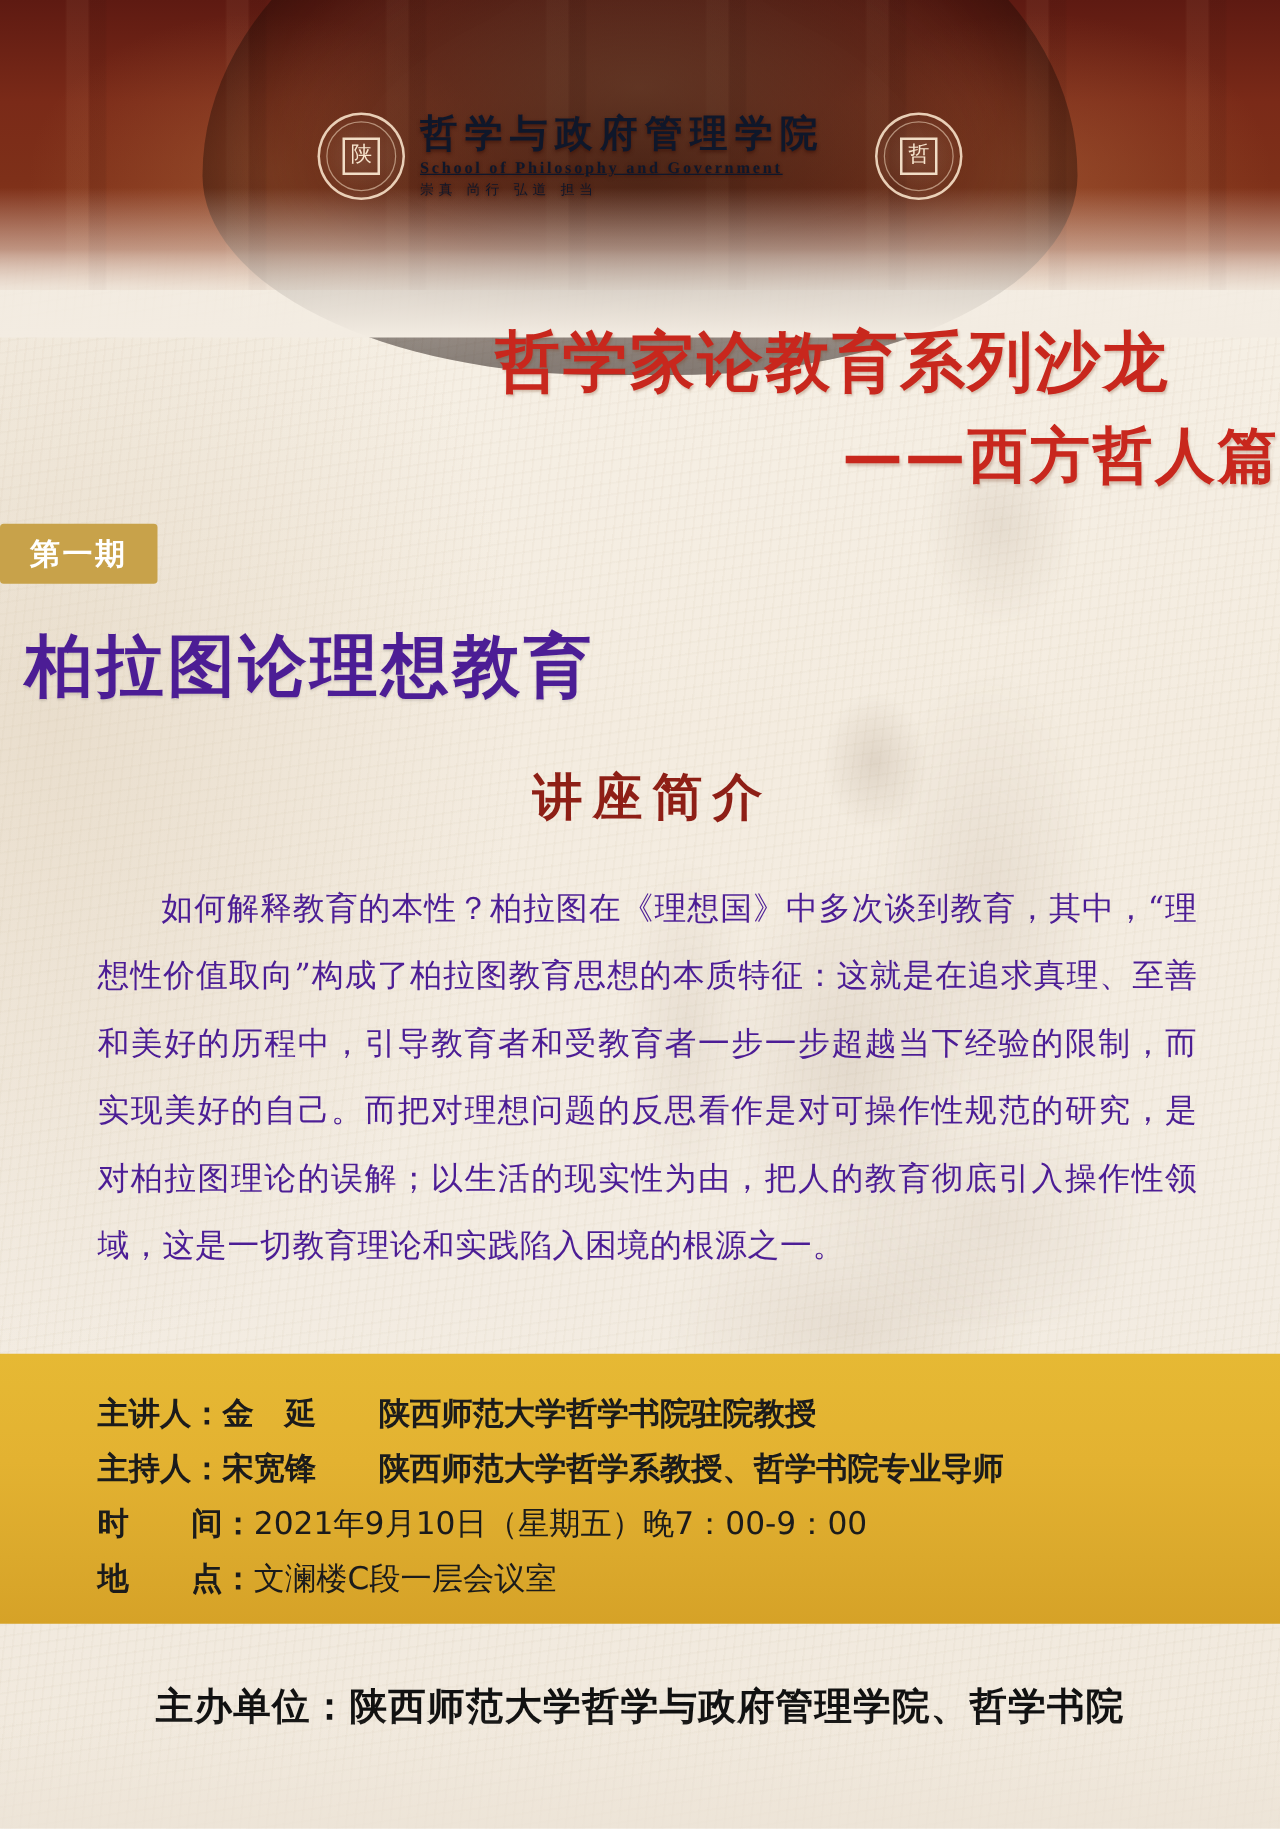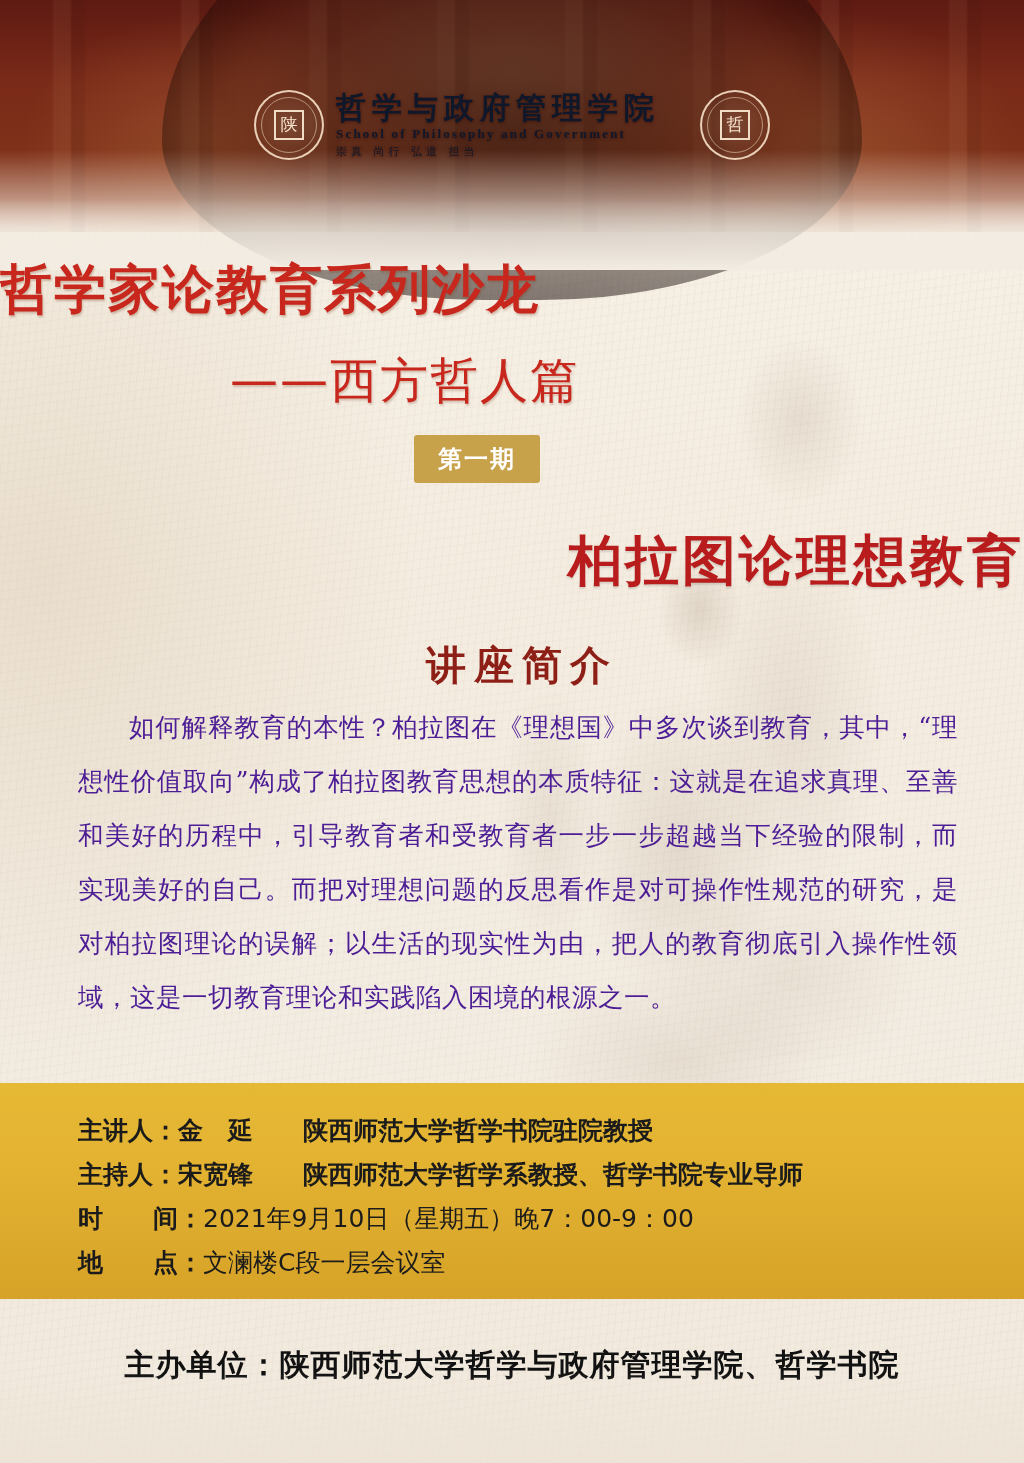--- a/index.html
+++ b/index.html
@@ -151,20 +151,21 @@
     font-weight: bold;
     font-size: 30px;
     letter-spacing: 6px;
   }
   .logo-en {
     font-family: "Liberation Serif", serif;
     font-size: 13px;
     letter-spacing: 2.2px;
     font-weight: bold;
     margin-top: 2px;
+    text-decoration: underline;
   }
   .logo-motto {
     font-family: "DejaVu Serif", serif;
     font-size: 11px;
     letter-spacing: 4px;
     margin-top: 4px;
   }
   .logo2-cn {
     font-family: "DejaVu Serif", serif;
     font-weight: bold;
@@ -178,60 +179,60 @@
     margin-top: 4px;
   }
 
   
   .title-block {
     position: absolute;
     left: 0; top: 255px;
     width: 1024px;
   }
   .title-main {
-    text-align: left;
+    text-align: right;
     color: #c8271d;
     font-family: "DejaVu Sans", sans-serif;
     font-weight: bold;
     font-size: 52px;
     letter-spacing: 2px;
     text-shadow: 1px 2px 2px rgba(120,60,30,0.28);
     padding-right: 88px;
   }
   .title-sub {
-    text-align: left;
+    text-align: right;
     color: #c8271d;
     font-family: "DejaVu Sans", sans-serif;
-    font-weight: normal;
+    font-weight: bold;
     font-size: 48px;
     letter-spacing: 2px;
-    margin-top: 24px;
+    margin-top: 8px;
     padding-left: 230px;
     text-shadow: 1px 2px 2px rgba(120,60,30,0.25);
   }
   .episode-wrap {
     margin-top: 22px;
     padding-right: 70px;
-    text-align: center;
+    text-align: left;
   }
   .episode-badge {
     display: inline-block;
     background: #c8a24a;
     color: #ffffff;
     font-family: "DejaVu Sans", sans-serif;
     font-weight: bold;
     font-size: 24px;
     letter-spacing: 2px;
     padding: 8px 24px;
     border-radius: 3px;
   }
   .lecture-title {
-    text-align: right;
-    margin-top: 42px;
-    color: #b91c1c;
+    text-align: left;
+    margin-top: 30px;
+    color: #4c1d95;
     font-family: "DejaVu Sans", sans-serif;
     font-weight: bold;
     font-size: 54px;
     letter-spacing: 3px;
     padding-left: 20px;
     text-shadow: 0 2px 2px rgba(0,0,0,0.12);
   }
   .section-heading {
     text-align: center;
     margin-top: 40px;

